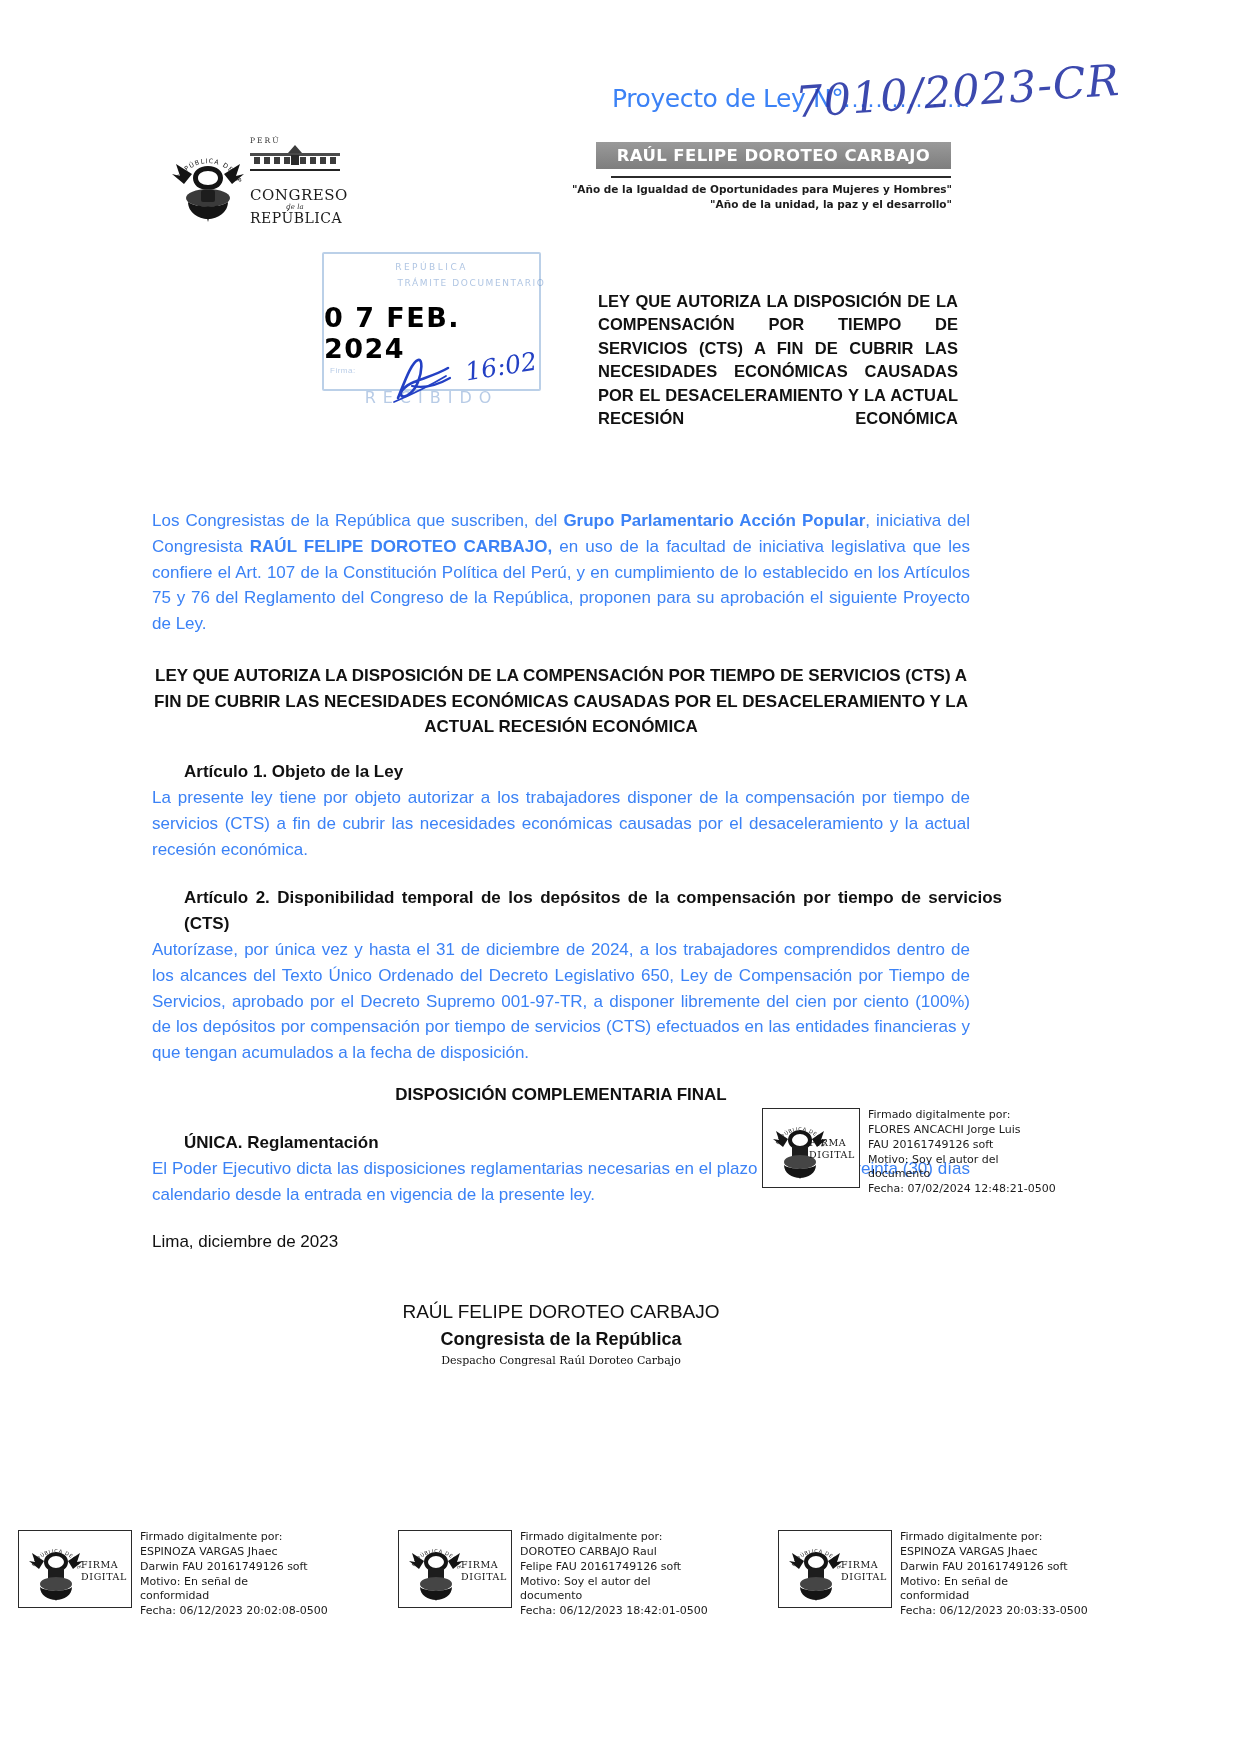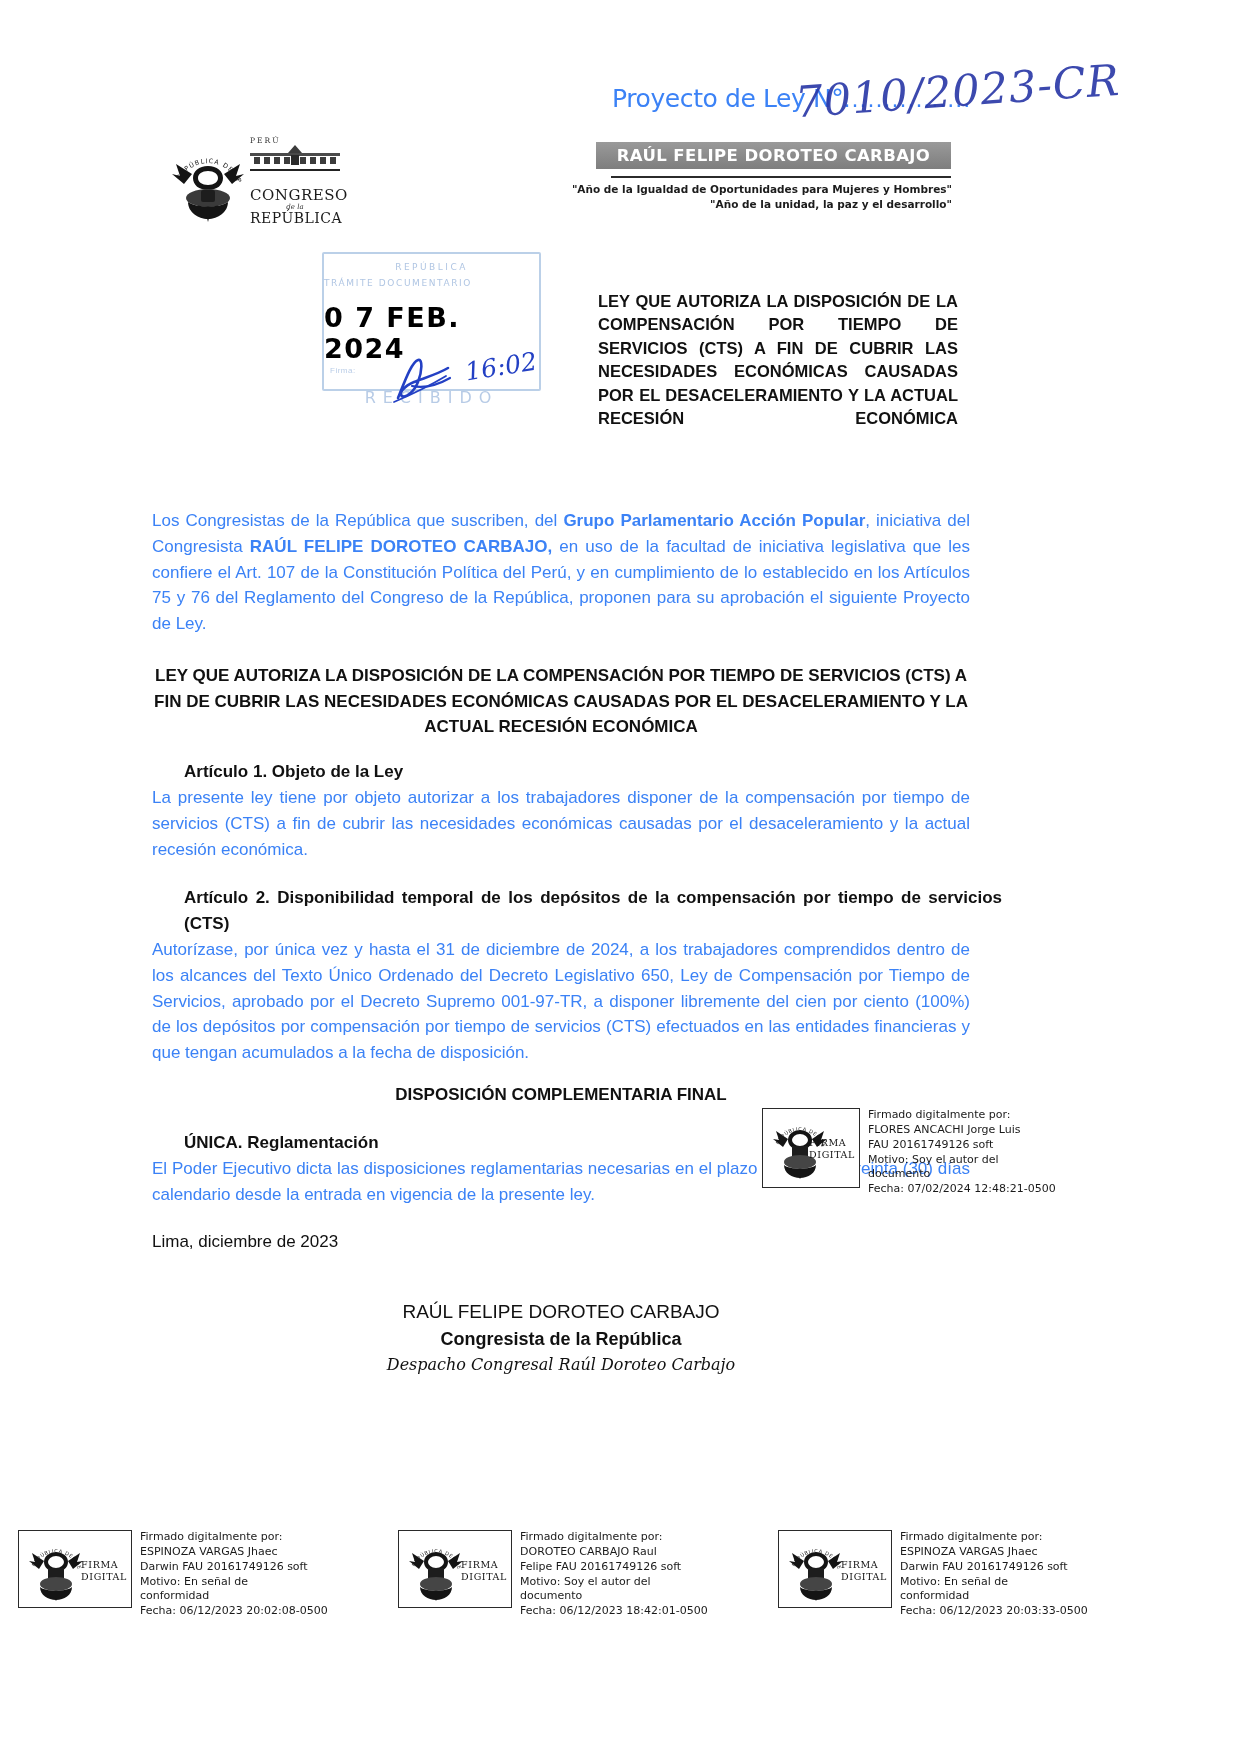--- a/index.html
+++ b/index.html
@@ -62,23 +62,24 @@
     position:absolute;left:322px;top:252px;width:215px;height:135px;
     border:2px solid rgba(105,150,205,.45);
     border-radius:2px;
   }
   .stamp .s-l1{
     position:absolute;top:8px;left:0;width:100%;text-align:center;
     font-size:9px;letter-spacing:2.5px;color:rgba(95,140,200,.5);
     font-family:"DejaVu Sans",sans-serif;
   }
   .stamp .s-l2{
-    position:absolute;top:24px;left:0;width:100%;
+    position:absolute;top:24px;left:0;width:100%;text-align:center;
     font-size:9px;letter-spacing:1.6px;color:rgba(95,140,200,.5);
     font-family:"DejaVu Sans",sans-serif;
+    padding-left:40px;
   }
   .stamp .s-date{
     position:absolute;top:48px;left:0;width:100%;
     font-family:"DejaVu Sans",sans-serif;font-weight:bold;font-size:27px;
     color:#000000;letter-spacing:1.5px;
   }
   .stamp .s-recib{
     position:absolute;top:92px;left:0;width:100%;text-align:center;
     font-size:16px;letter-spacing:7px;color:rgba(95,140,200,.45);
     font-family:"DejaVu Sans",sans-serif;
@@ -140,21 +141,21 @@
 
   .sig-mid{position:absolute;left:762px;top:1108px;}
   .sig-mid .seal{width:96px;height:78px;}
 
   
   .closing{
     position:absolute;left:152px;width:818px;text-align:center;color:#111;
   }
   .closing .nm{font-weight:normal;font-size:19px;line-height:1.45;}
   .closing .rl{font-weight:bold;font-size:18px;line-height:1.5;}
-  .closing .dp{font-family:"DejaVu Serif",serif;font-style:italic;font-size:16px;line-height:1.5;}
+  .closing .dp{font-family:"DejaVu Serif",serif;font-size:11px;line-height:1.5;}
 
   .lima{
     position:absolute;left:152px;top:1232px;font-size:17px;color:#111;
   }
 </style>
 </head>
 <body>
 
 <div class="page">
 

